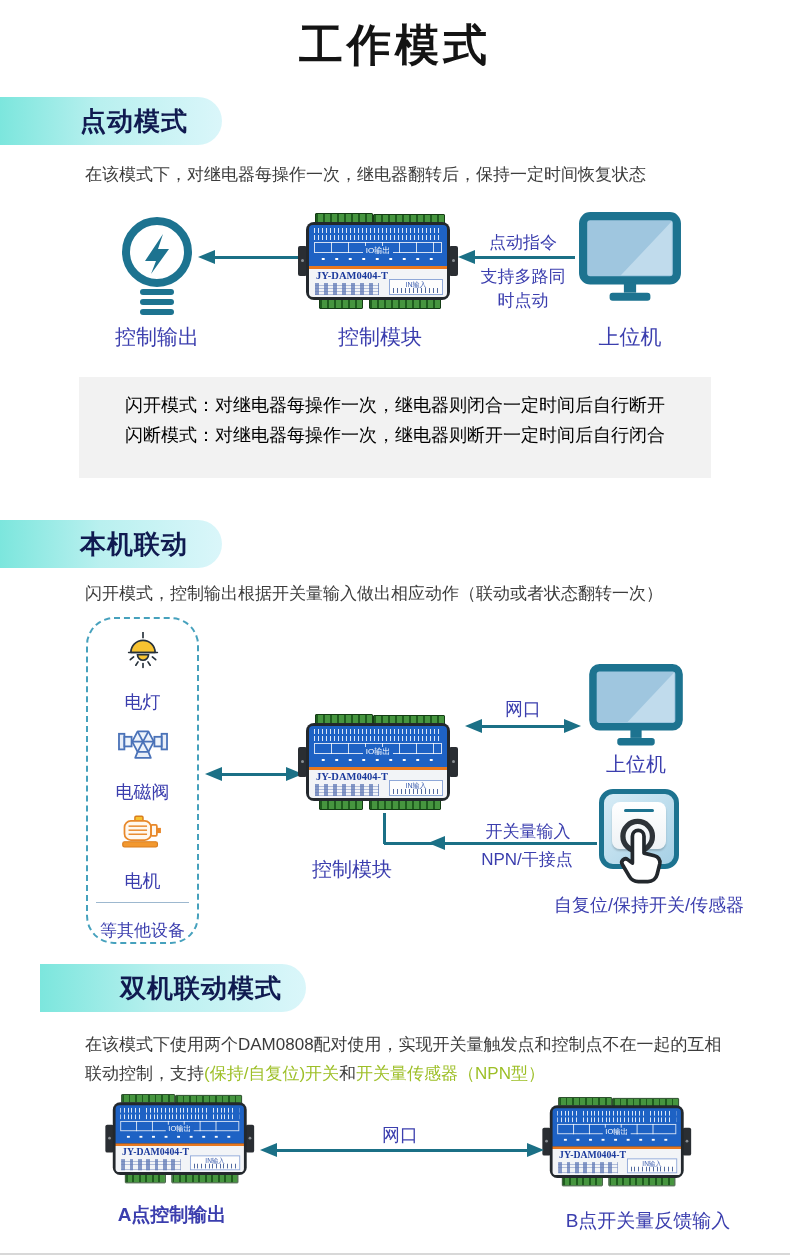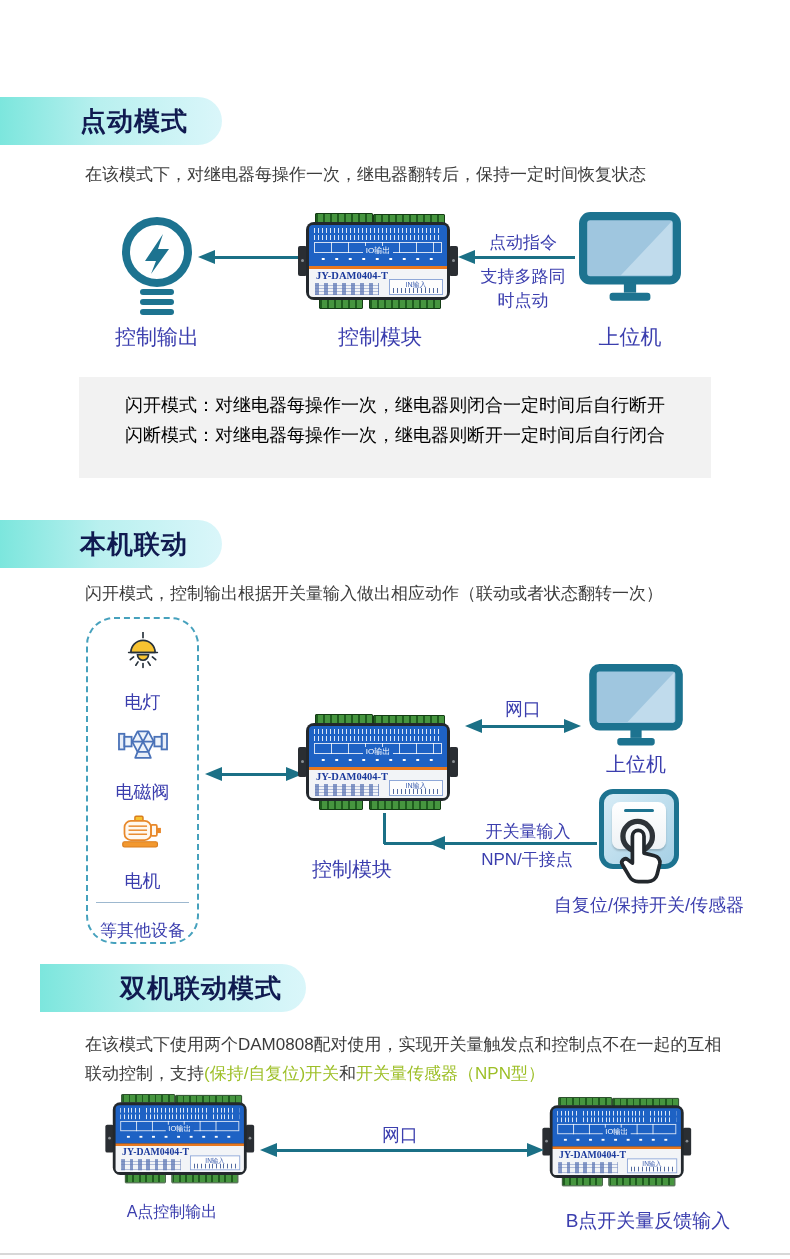--- a/index.html
+++ b/index.html
@@ -88,20 +88,21 @@
   .tbtn::before{content:"";position:absolute;top:7px;left:22%;right:22%;height:3px;background:#1d7390;border-radius:2px;}
   .hand{position:absolute;left:6px;top:18px;width:68px;height:78px;}
 
   .bottom-line{position:absolute;left:0;top:1253px;width:790px;height:2px;background:#d8d8d8;}
 </style>
 </head>
 <body>
 
 <div id="page">
 
+  <div class="page-title">工作模式</div>
 
   <div class="pill" style="top:97px;width:222px;">
     <span>点动模式</span>
   </div>
   <div class="para" style="top:160px;">在该模式下，对继电器每操作一次，继电器翻转后，保持一定时间恢复状态</div>
 
   <svg class="abs" style="left:112px;top:210px;" width="90" height="110" viewBox="0 0 90 110">
     <circle cx="45" cy="42" r="31" fill="none" stroke="#1d7390" stroke-width="8"></circle>
     <polygon points="51,24 33,51 44,51 39,64 57,39 46,39" fill="#1d7390"></polygon>
     <line x1="31" y1="82" x2="59" y2="82" stroke="#1d7390" stroke-width="6" stroke-linecap="round"></line>
@@ -317,17 +318,17 @@
           <div class="m-in">IN输入</div>
           <div class="m-pins"></div>
         </div>
       </div>
     </div>
   </div>
 
   <div class="arr hl hr" style="left:277px;top:1149px;width:250px;"></div>
   <div class="lbl sm" style="left:357px;top:1123px;width:86px;font-size:18px;">网口</div>
 
-  <div class="lbl" style="left:102px;top:1202px;width:140px;font-size:16px;">A点控制输出</div>
+  <div class="lbl" style="left:102px;top:1202px;width:140px;font-size:19px;font-weight:bold;">A点控制输出</div>
   <div class="lbl" style="left:553px;top:1208px;width:190px;font-size:19px;">B点开关量反馈输入</div>
 
   <div class="bottom-line"></div>
 </div>
 
 </body></html>

